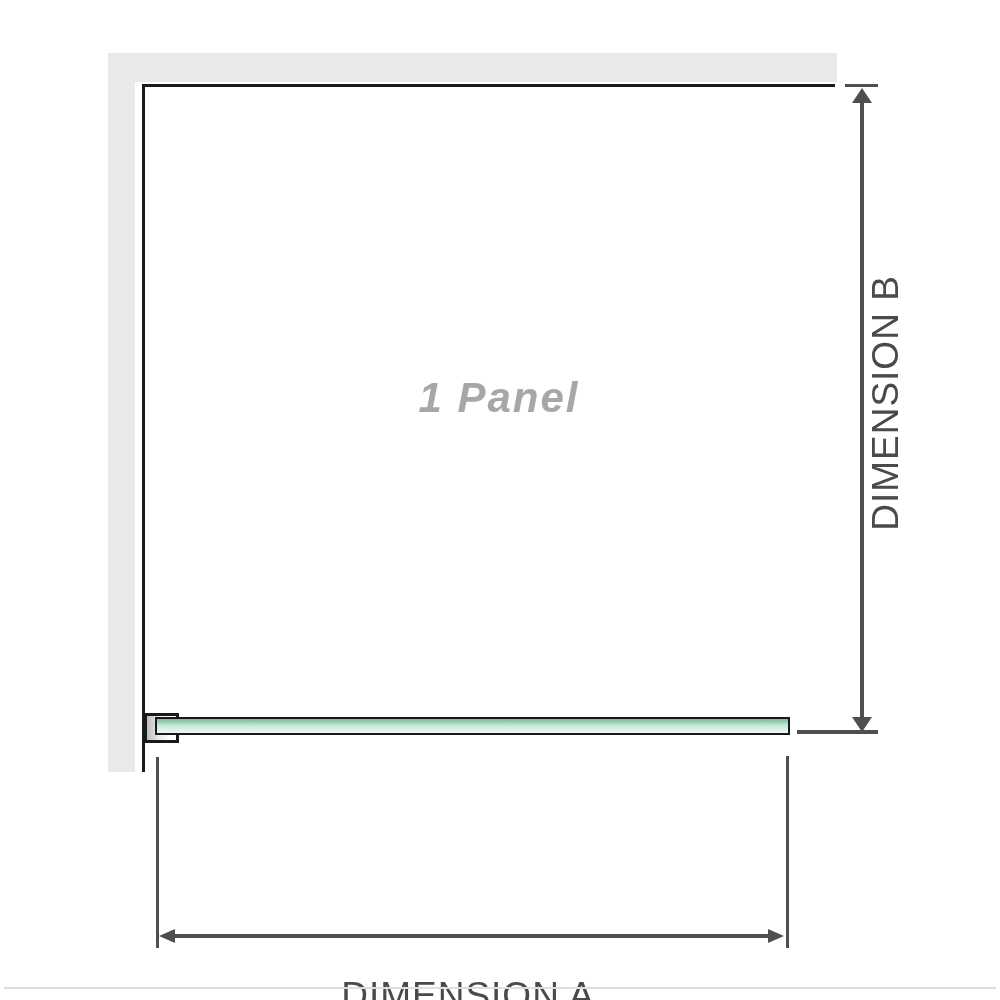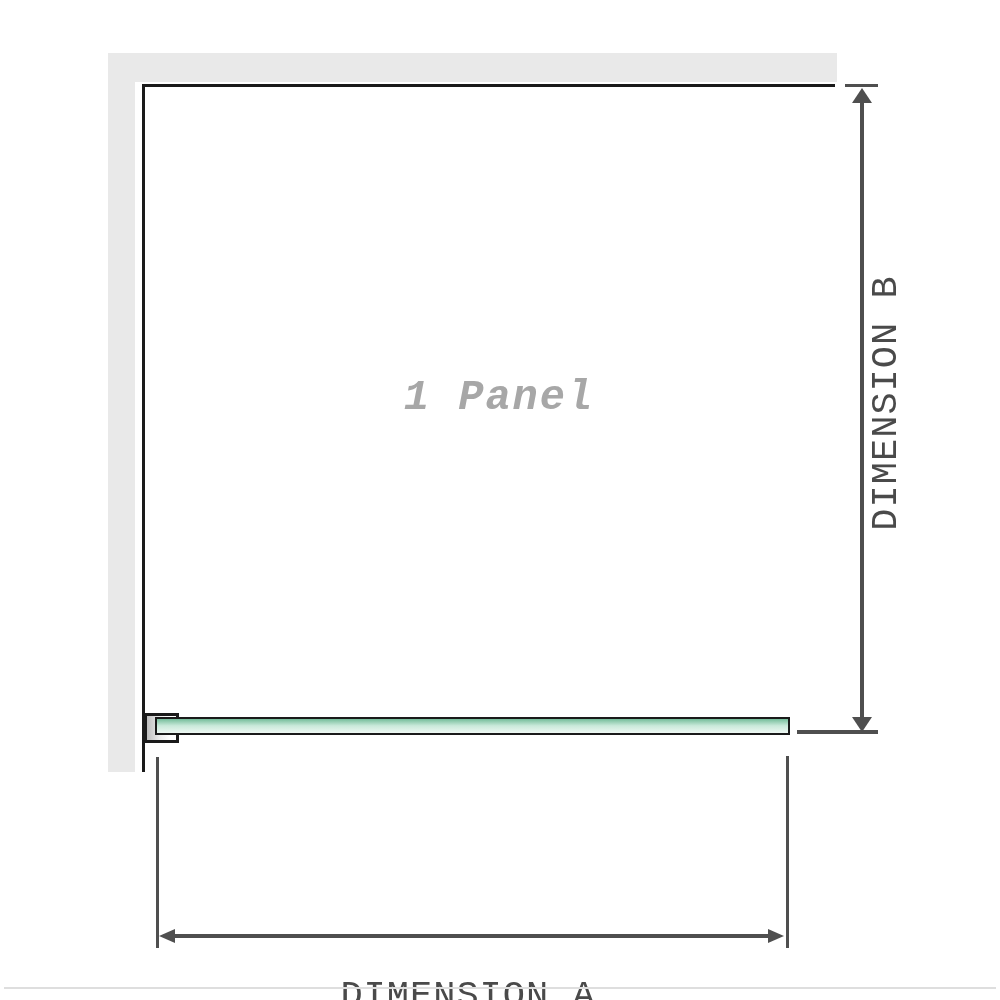--- a/index.html
+++ b/index.html
@@ -14,21 +14,21 @@
     --bracket-shadow:#bdbdbd;
     --baseline-gray:#dedede;
   }
   *{margin:0;padding:0;box-sizing:border-box;}
   html,body{background:#ffffff;}
   .canvas{
     position:relative;
     width:1000px;height:1000px;
     background:#ffffff;
     overflow:hidden;
-    font-family:Liberation Mono, monospace;
+    font-family:Liberation Sans, sans-serif;
   }
   
   .wall-top{position:absolute;left:108px;top:53px;width:729px;height:29px;background:var(--wall-gray);}
   .wall-left{position:absolute;left:108px;top:53px;width:27px;height:719px;background:var(--wall-gray);}
   
   .panel-border-top{position:absolute;left:142px;top:84px;width:693px;height:3px;background:var(--outline-black);}
   .panel-border-left{position:absolute;left:142px;top:84px;width:3px;height:688px;background:var(--outline-black);}
   
   .panel-label{
     position:absolute;left:499px;top:398px;

